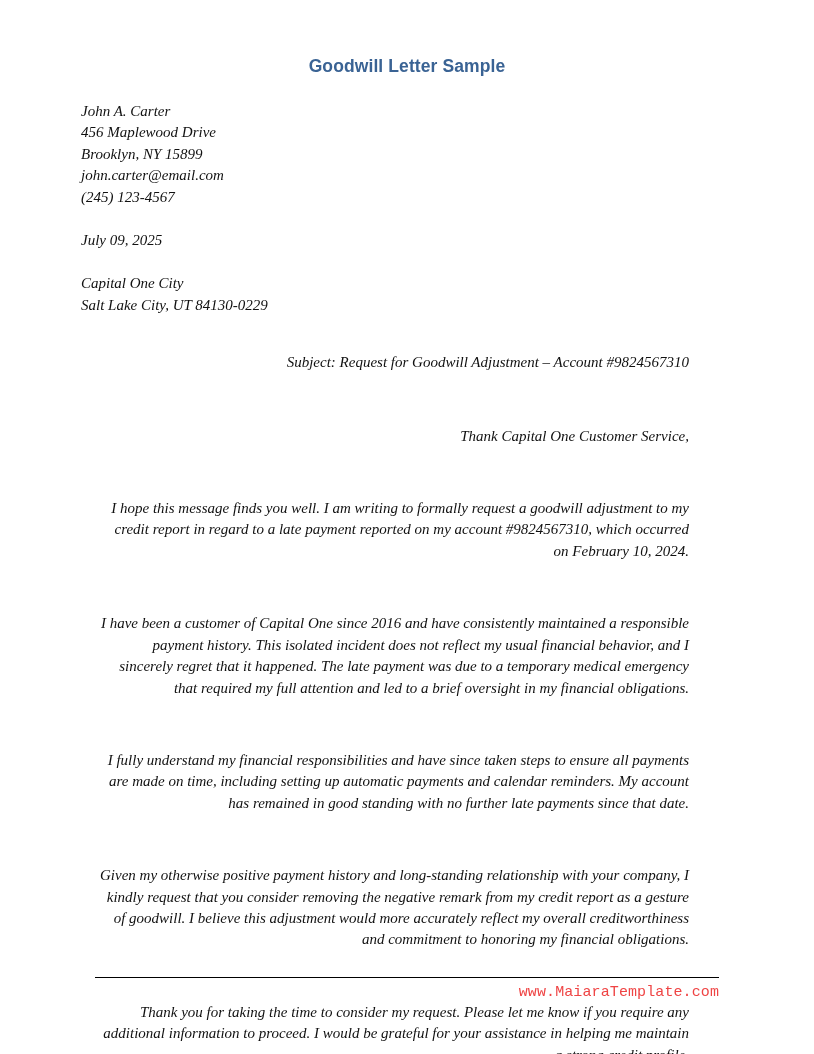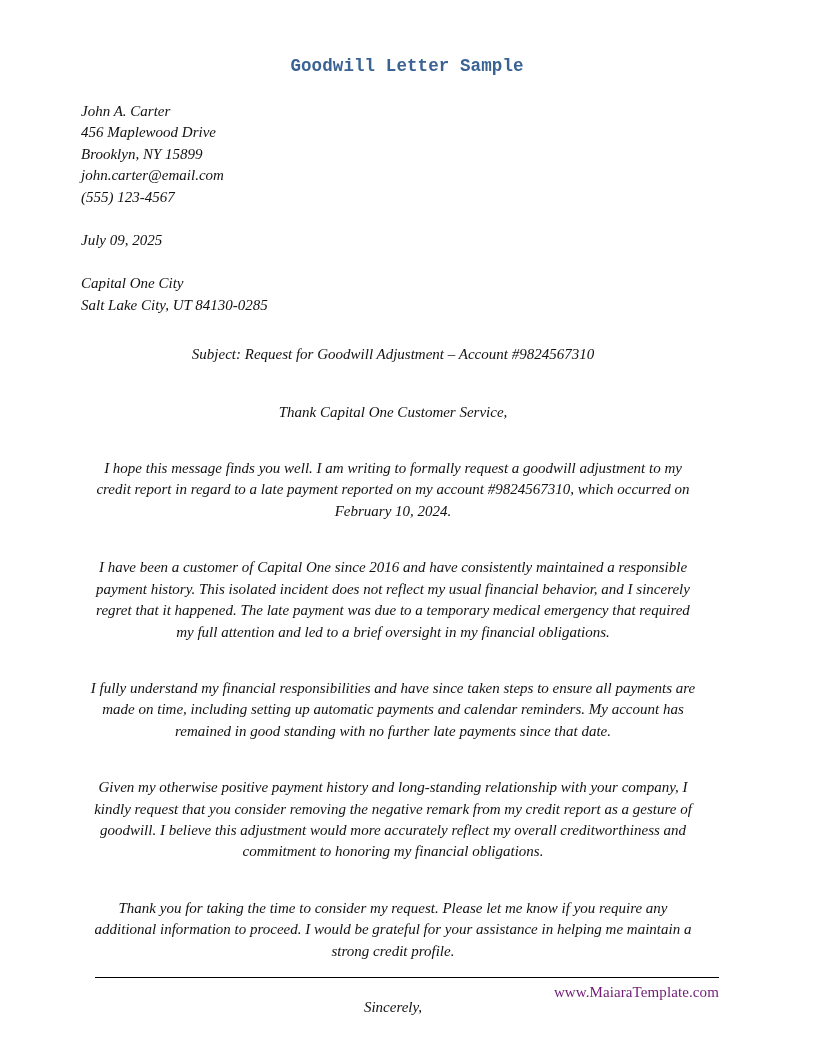--- a/index.html
+++ b/index.html
@@ -28,21 +28,21 @@
     box-sizing: border-box;
   }
 
   
   .doc-title {
     position: absolute;
     left: 0;
     top: 56px;
     width: 814px;
     text-align: center;
-    font-family: Liberation Mono, monospace;
+    font-family: Liberation Sans, sans-serif;
     font-weight: bold;
     font-size: 17.5px;
     letter-spacing: 0.1px;
     color: #3a6394;
   }
 
   
   .letter {
     position: absolute;
     left: 81px;
@@ -59,74 +59,74 @@
   }
   .line {
     display: block;
     white-space: pre-wrap;
   }
   .spacer-22    { height: 22px; }
   .spacer-20    { height: 20px; }
   .spacer-19    { height: 19px; }
 
   p.para {
-    margin: 8px;
-    text-align: center;
+    margin: 16px;
+    text-align: right;
     hyphens: none;
   }
 
   
   .footer-rule {
     position: absolute;
     left: 95px;
     top: 977px;
     width: 624px;
     height: 0;
     border-top: 1.6px solid #000000;
   }
   .footer-url {
     position: absolute;
     left: 95px;
     top: 984px;
     width: 624px;
     text-align: right;
-    font-family: Liberation Serif, serif;
+    font-family: Liberation Mono, monospace;
     font-size: 15px;
-    color: #701a75;
+    color: #ef4444;
     letter-spacing: 0.1px;
   }
 </style>
 </head>
 <body>
 
 <div class="page">
 
   <div class="doc-title">Goodwill Letter Sample</div>
 
   <div class="letter">
 
     <div class="block">
       <span class="line">John A. Carter</span>
       <span class="line">456 Maplewood Drive</span>
       <span class="line">Brooklyn, NY 15899</span>
       <span class="line">john.carter@email.com</span>
-      <span class="line">(555) 123-4567</span>
+      <span class="line">(245) 123-4567</span>
     </div>
 
     <div class="spacer-22"></div>
 
     <div class="block">
       <span class="line">July 09, 2025</span>
     </div>
 
     <div class="spacer-22"></div>
 
     <div class="block">
       <span class="line">Capital One City</span>
-      <span class="line">Salt Lake City, UT 84130-0285</span>
+      <span class="line">Salt Lake City, UT 84130-0229</span>
     </div>
 
     <div class="spacer-20"></div>
 
     <p class="para">Subject: Request for Goodwill Adjustment – Account #9824567310</p>
 
     <div class="spacer-20"></div>
 
     <p class="para">Thank Capital One Customer Service,</p>
 

